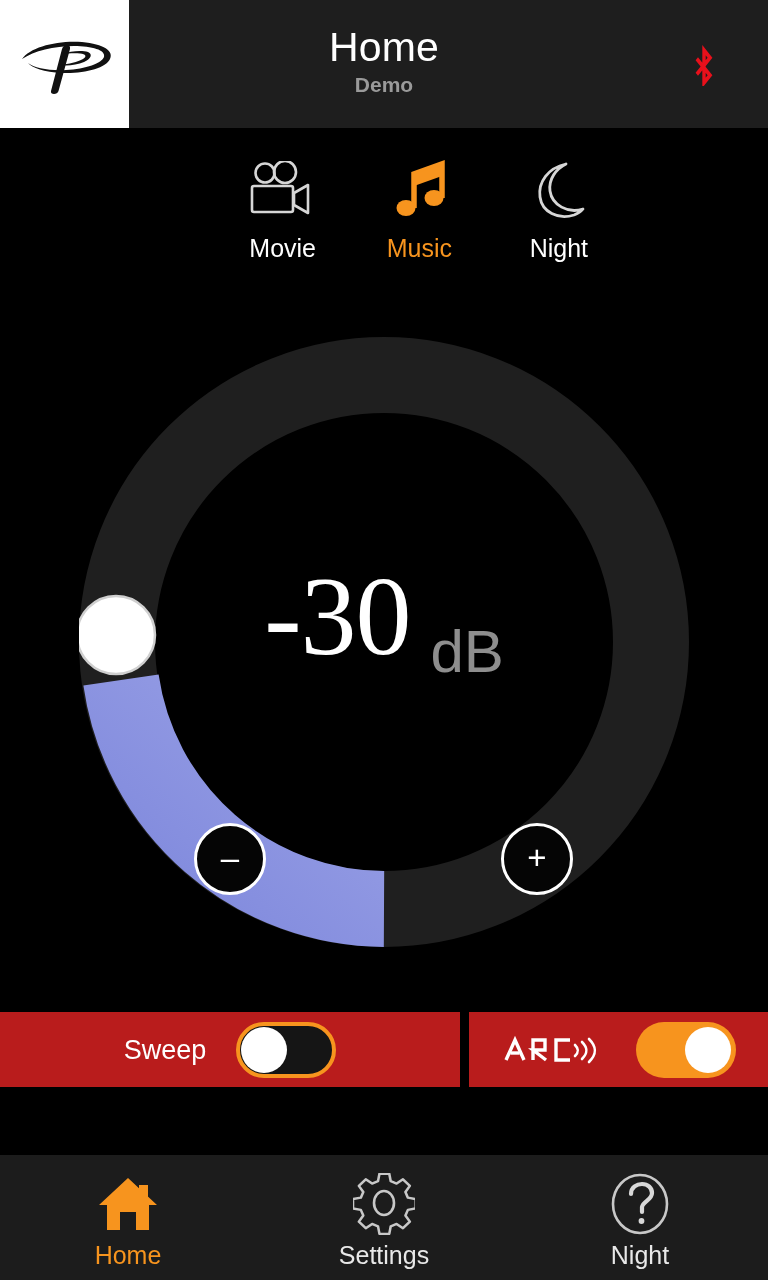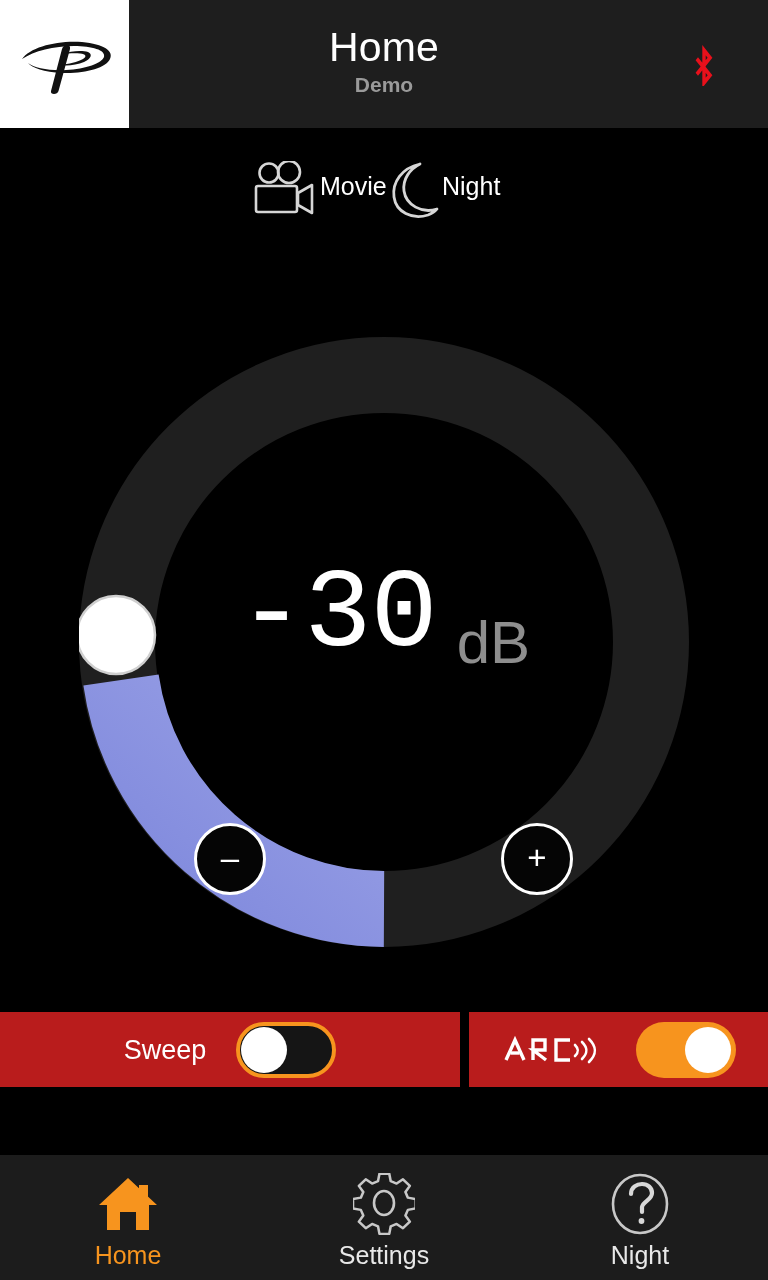--- a/index.html
+++ b/index.html
@@ -58,22 +58,22 @@
   
   .modes {
     position:absolute; left:0; top:160px;
     width:768px;
     display:flex;
     justify-content:center;
     gap:0;
   }
   .mode {
     width:136px;
-    display:flex; flex-direction:row;
-    align-items:flex-start;
+    display:flex; flex-direction:column;
+    align-items:flex-end;
     cursor:pointer;
   }
   .mode-icon {
     height:62px;
     display:flex; align-items:center; justify-content:center;
   }
   .mode-label {
     margin-top:12px;
     font-size:25px;
     color:#ffffff;
@@ -96,21 +96,21 @@
     text-align:center;
     pointer-events:none;
     white-space:nowrap;
   }
   .dial-num {
     color:#ffffff;
     font-size:112px;
     font-weight:300;
     letter-spacing:-1px;
     line-height:112px;
-    font-family:Liberation Mono, monospace;
+    font-family:Liberation Serif, serif;
   }
   .dial-unit {
     color:#8e8e8e;
     font-size:60px;
     font-weight:400;
     line-height:60px;
     margin-left:20px;
     position:relative;
     top:18px;
     font-family:"Liberation Sans", sans-serif;
@@ -249,20 +249,31 @@
         <svg width="72" height="60" viewBox="0 0 72 60">
           <circle cx="21" cy="12" r="9.5" fill="none" stroke="#d6d6d6" stroke-width="2.6"></circle>
           <circle cx="41" cy="11" r="11" fill="none" stroke="#d6d6d6" stroke-width="2.6"></circle>
           <rect x="8" y="25" width="41" height="26" rx="2" fill="none" stroke="#d6d6d6" stroke-width="2.6"></rect>
           <path d="M50 32 L64 24 L64 52 L50 44 Z" fill="none" stroke="#d6d6d6" stroke-width="2.6" stroke-linejoin="round"></path>
         </svg>
       </div>
       <div class="mode-label">Movie</div>
     </div>
 
+    <div class="mode active">
+      <div class="mode-icon">
+        <svg width="60" height="62" viewBox="0 0 60 62">
+          <path d="M22 48 L22 14 L50 4 L50 38" fill="none" stroke="#f7941e" stroke-width="5.5" stroke-linejoin="miter"></path>
+          <path d="M22 14 L50 4 L50 16 L22 26 Z" fill="#f7941e"></path>
+          <ellipse cx="14" cy="48" rx="9.5" ry="8" fill="#f7941e"></ellipse>
+          <ellipse cx="42" cy="38" rx="9.5" ry="8" fill="#f7941e"></ellipse>
+        </svg>
+      </div>
+      <div class="mode-label">Music</div>
+    </div>
 
     <div class="mode">
       <div class="mode-icon">
         <svg width="58" height="62" viewBox="0 0 58 62">
           <path d="M36 4 C18 8, 8 22, 10 37 C12 52, 28 60, 44 55 C48 53.6, 51 51.5, 53 49
                    C38 54, 22 45, 20 31 C18.4 19, 26 9, 36 4 Z" fill="none" stroke="#d6d6d6" stroke-width="2.8" stroke-linejoin="round"></path>
         </svg>
       </div>
       <div class="mode-label">Night</div>
     </div>

